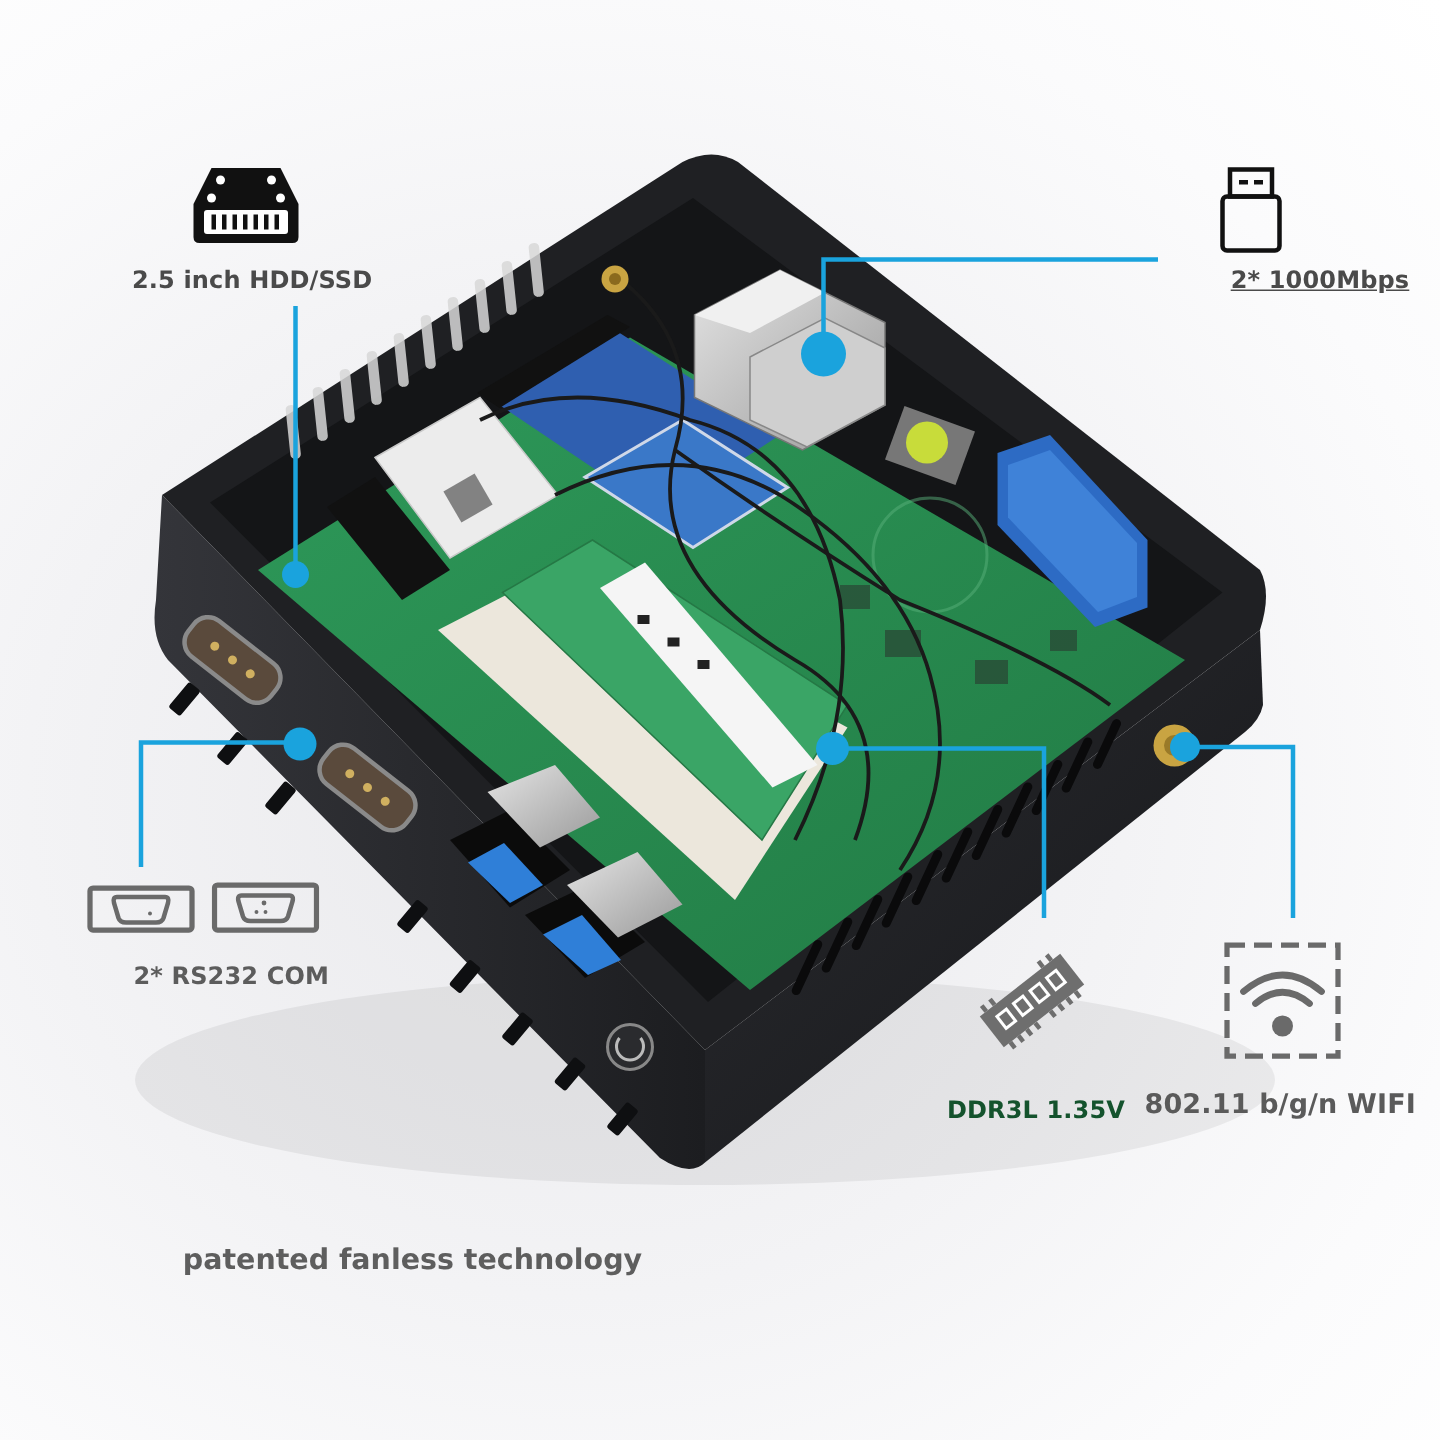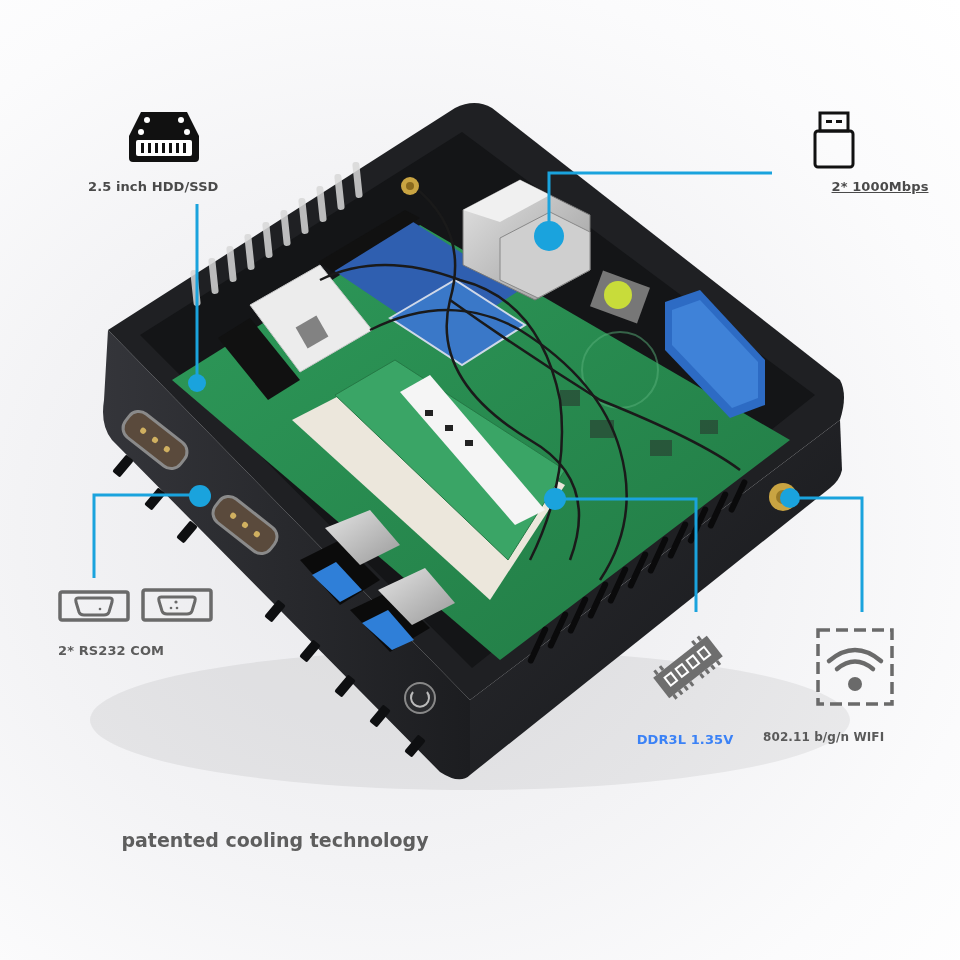--- a/index.html
+++ b/index.html
@@ -7,28 +7,28 @@
     body {
       background: radial-gradient(ellipse at 40% 55%, #e9e9ec 0%, #f3f3f5 45%, #fbfbfc 75%, #ffffff 100%);
       font-family: "DejaVu Sans", "Liberation Sans", sans-serif;
       position: relative;
     }
     .stage { position: absolute; inset: 0; width: 960px; height: 960px; }
     .label {
       position: absolute;
       color: #4a4a4a;
       font-weight: bold;
-      font-size: 13px;
+      font-size: 16px;
       line-height: 24px;
       text-align: center;
       white-space: nowrap;
       letter-spacing: 0.1px;
     }
-    .label.light { color: #5c5c5c; font-weight: bold; }
-    .label.big { font-size: 12px; color: #5a5a5a; }
+    .label.light { color: #5c5c5c; font-weight: bold; margin-left: 31px; }
+    .label.big { font-size: 18px; color: #5a5a5a; }
     .tagline {
       position: absolute;
       left: 40px; width: 470px;
       text-align: center;
       color: #5e5e5e;
       font-size: 19px;
       font-weight: bold;
       line-height: 29px;
     }
     .icon { position: absolute; }
@@ -303,19 +303,19 @@
     <path d="M22,42 Q40,27 58,42" fill="none" stroke="#6a6a6a" stroke-width="4.5" stroke-linecap="round"></path>
     <circle cx="40" cy="57" r="7" fill="#6a6a6a"></circle>
   </svg>
 
   <div class="label" style="left:88px; top:175px; width:220px; text-align:left;">2.5 inch HDD/SSD</div>
 
   <div class="label" style="left:795px; top:175px; width:170px;text-decoration:underline;">2* 1000Mbps</div>
 
   <div class="label light" style="left:58px; top:639px; width:160px; text-align:left;">2* RS232 COM</div>
 
-  <div class="label" style="left:620px; top:728px; width:130px; text-align:center; color:#3b82f6;">DDR3L 1.35V</div>
+  <div class="label" style="left:620px; top:728px; width:130px; text-align:right; color:#14532d;">DDR3L 1.35V</div>
 
   <div class="label big" style="left:763px; top:725px; width:190px; text-align:left;">802.11 b/g/n WIFI</div>
 
-  <div class="tagline" style="top:826px;">patented cooling technology</div>
+  <div class="tagline" style="top:826px;">patented fanless technology</div>
 
 </div>
 
 </body></html>

